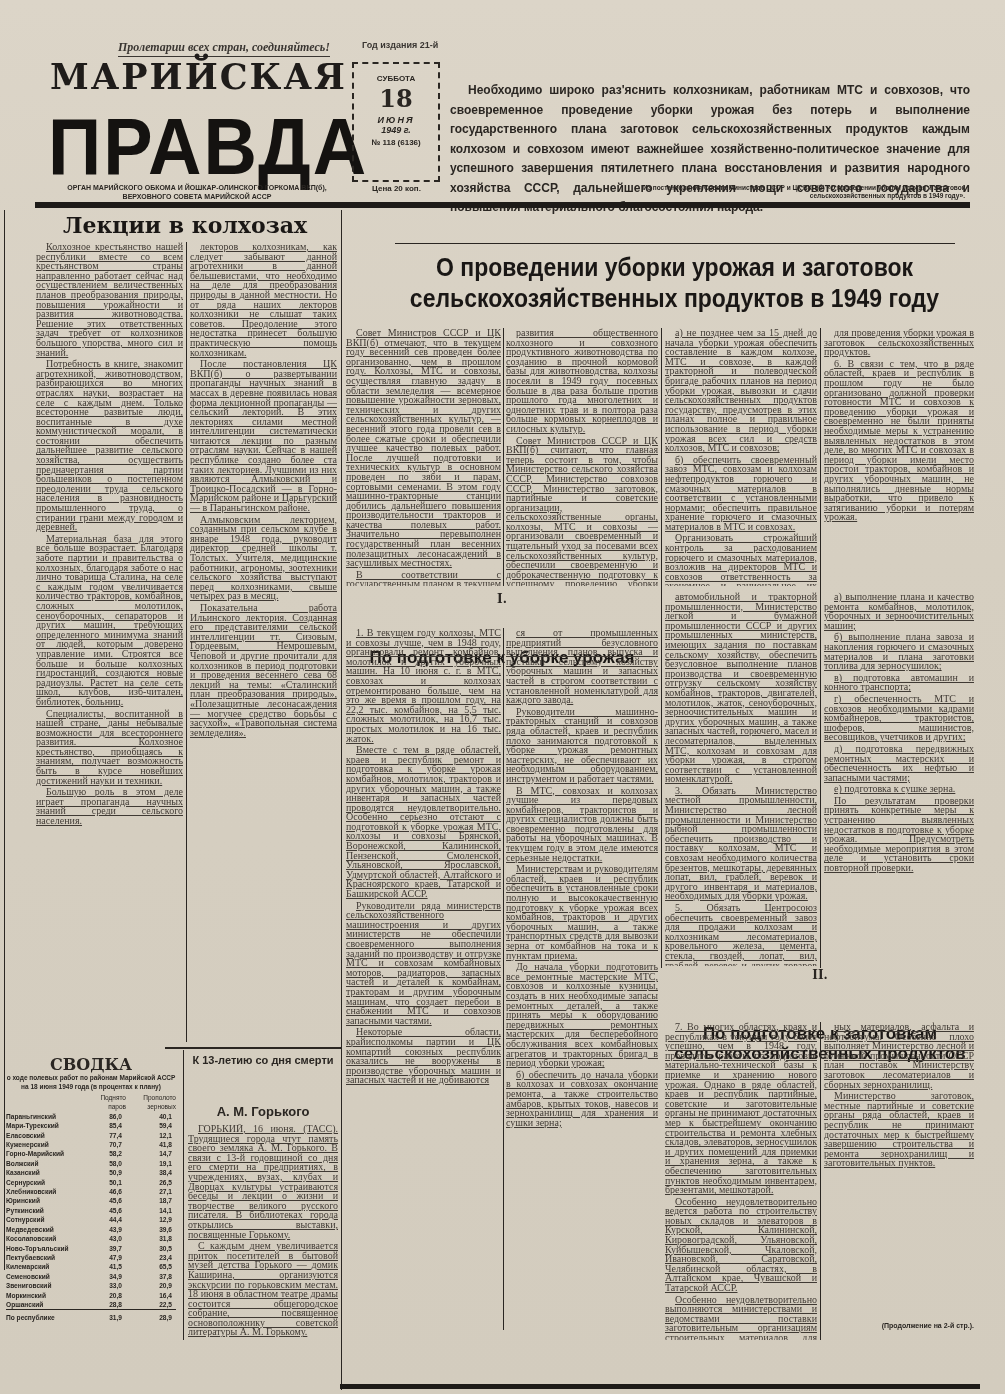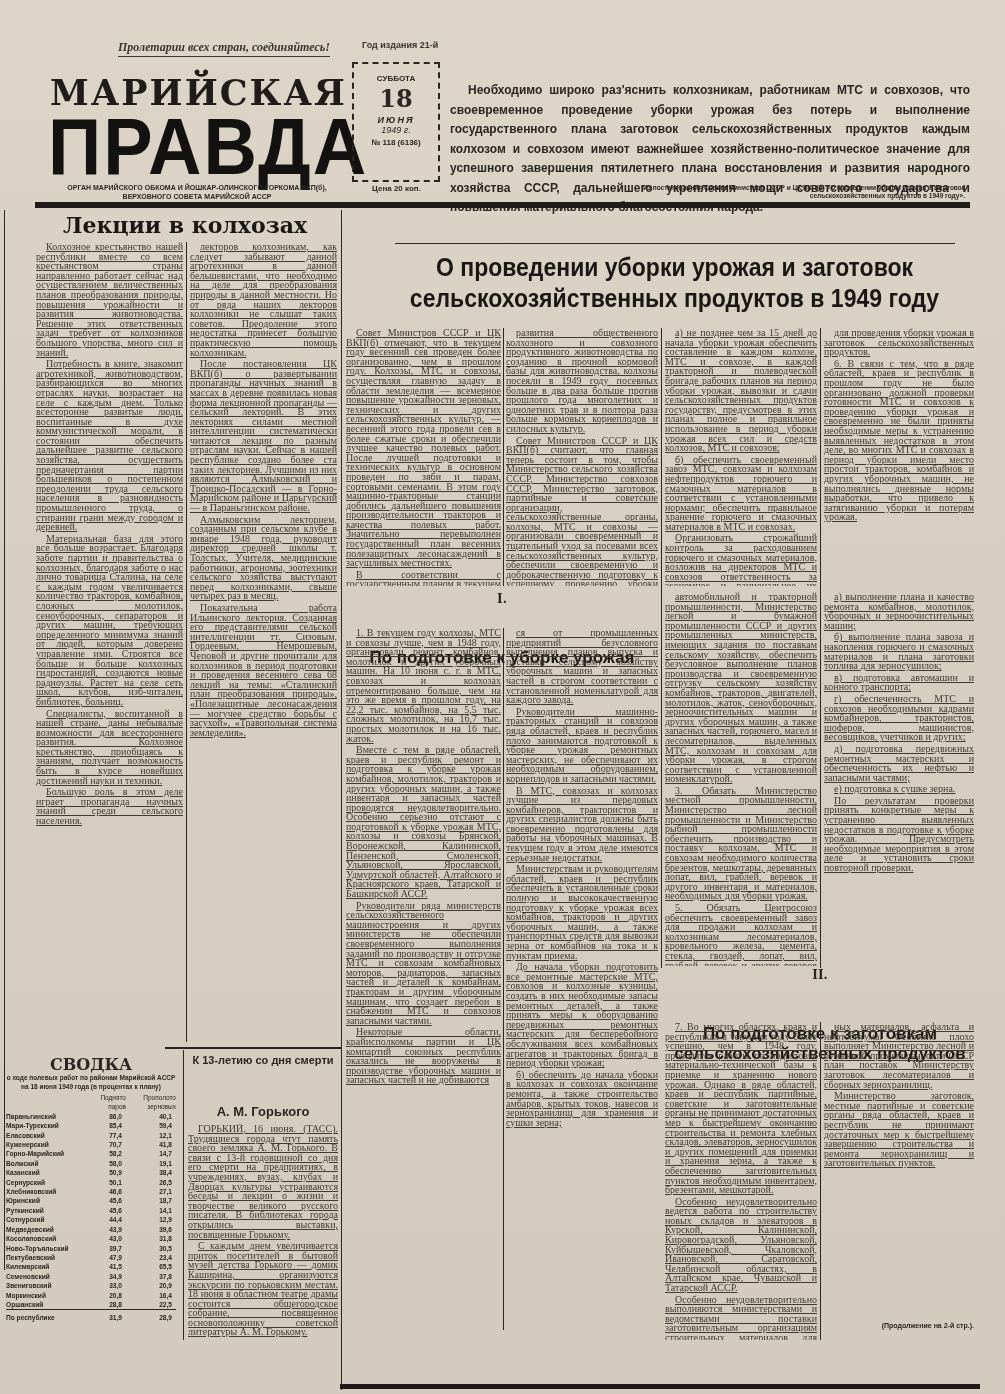--- a/index.html
+++ b/index.html
@@ -15,41 +15,41 @@
     background:linear-gradient(180deg,#dcd5c8 0%,#d6cfc1 40%,#d3ccbe 100%);
   }
   .abs { position:absolute; }
   .slogan {
     left:118px; top:40px; font-style:italic; font-weight:bold;
     font-family:"Liberation Serif", serif; font-size:12px; color:#3a3632;
     border-bottom:1px solid #3a3632; padding-bottom:1px;
   }
   .year-label { left:362px; top:40px; font-size:9px; font-weight:bold; font-family:"Liberation Sans",sans-serif; color:#3a3632; }
   .title1 {
-    left:50px; top:72px; font-family:"DejaVu Serif", serif; font-weight:bold;
+    left:50px; top:56px; font-family:"DejaVu Serif", serif; font-weight:bold;
     font-size:35px; letter-spacing:2px; color:#1f1c1a;
   }
   .title2 {
     left:48px; top:104px; font-family:"Liberation Sans", sans-serif; font-weight:900;
     font-size:74px; letter-spacing:2px; color:#141210; line-height:80px;
     transform:scaleY(1.08); transform-origin:top left;
   }
   .organ {
     left:52px; top:183px; width:290px; font-family:"Liberation Sans",sans-serif; font-weight:bold;
     font-size:7px; line-height:9px; color:#2a2622; text-align:center;
   }
   .datebox {
     left:352px; top:62px; width:84px; height:116px;
     border:2px dashed #2a2622; text-align:center;
     font-family:"Liberation Sans",sans-serif;
   }
   .datebox .dow { font-size:8px; font-weight:bold; margin-top:10px; }
   .datebox .day { font-family:"DejaVu Serif",serif; font-size:24px; font-weight:bold; line-height:32px; }
   .datebox .mon { font-size:9px; font-style:italic; font-weight:bold; letter-spacing:2px; }
-  .datebox .yr { font-size:9px; font-style:italic; font-weight:normal; }
+  .datebox .yr { font-size:9px; font-style:italic; font-weight:bold; }
   .datebox .num { font-size:8px; font-weight:bold; margin-top:3px; }
   .price { left:372px; top:184px; font-size:8px; font-weight:bold; font-family:"Liberation Sans",sans-serif; }
   .lead {
     left:450px; top:42px; width:520px; font-family:"Liberation Sans",sans-serif; font-weight:bold;
     font-size:12px; line-height:19.5px; color:#2a2622; text-align:justify;margin-top:39px;
   }
   .lead-src {
     left:640px; top:184px; width:325px; font-size:6.5px; line-height:8px; font-weight:bold;
     font-family:"Liberation Sans",sans-serif; text-align:right;
   }
@@ -305,21 +305,21 @@
 
   <div class="abs col-text" style="left:346px; top:628px; width:155px; height:702px;">
     <p>1. В текущем году колхозы, МТС и совхозы лучше, чем в 1948 году, организовали ремонт комбайнов, молотилок и других уборочных машин. На 10 июня с. г. в МТС, совхозах и колхозах отремонтировано больше, чем на это же время в прошлом году, на 22,2 тыс. комбайнов, на 5,5 тыс. сложных молотилок, на 16,7 тыс. простых молотилок и на 16 тыс. жаток.</p>
     <p>Вместе с тем в ряде областей, краев и республик ремонт и подготовка к уборке урожая комбайнов, молотилок, тракторов и других уборочных машин, а также инвентаря и запасных частей проводятся неудовлетворительно. Особенно серьезно отстают с подготовкой к уборке урожая МТС, колхозы и совхозы Брянской, Воронежской, Калининской, Пензенской, Смоленской, Ульяновской, Ярославской, Удмуртской областей, Алтайского и Красноярского краев, Татарской и Башкирской АССР.</p>
     <p>Руководители ряда министерств сельскохозяйственного машиностроения и других министерств не обеспечили своевременного выполнения заданий по производству и отгрузке МТС и совхозам комбайновых моторов, радиаторов, запасных частей и деталей к комбайнам, тракторам и другим уборочным машинам, что создает перебои в снабжении МТС и совхозов запасными частями.</p>
     <p>Некоторые области, крайисполкомы партии и ЦК компартий союзных республик оказались не вооружены в производстве уборочных машин и запасных частей и не добиваются</p>
   </div>
   <div class="abs vrule" style="left:503px; top:628px; height:702px;"></div>
   <div class="abs col-text" style="left:506px; top:628px; width:152px; height:702px;">
     <p>ся от промышленных предприятий безусловного выполнения планов выпуска и поставки сельскому хозяйству уборочных машин и запасных частей в строгом соответствии с установленной номенклатурой для каждого завода.</p>
-    <p>Руководители машинно-тракторных станций и совхозов ряда областей, краев и республик плохо занимаются подготовкой к уборке урожая ремонтных мастерских, не обеспечивают их необходимым оборудованием, корнеплодов и запасными частями.</p>
+    <p>Руководители машинно-тракторных станций и совхозов ряда областей, краев и республик плохо занимаются подготовкой к уборке урожая ремонтных мастерских, не обеспечивают их необходимым оборудованием, инструментом и работает частями.</p>
     <p>В МТС, совхозах и колхозах лучшие из передовых комбайнеров, трактористов и других специалистов должны быть своевременно подготовлены для работы на уборочных машинах. В текущем году в этом деле имеются серьезные недостатки.</p>
     <p>Министерствам и руководителям областей, краев и республик обеспечить в установленные сроки полную и высококачественную подготовку к уборке урожая всех комбайнов, тракторов и других уборочных машин, а также транспортных средств для вывозки зерна от комбайнов на тока и к пунктам приема.</p>
     <p>До начала уборки подготовить все ремонтные мастерские МТС, совхозов и колхозные кузницы, создать в них необходимые запасы ремонтных деталей, а также принять меры к оборудованию передвижных ремонтных мастерских для бесперебойного обслуживания всех комбайновых агрегатов и тракторных бригад в период уборки урожая;</p>
     <p>б) обеспечить до начала уборки в колхозах и совхозах окончание ремонта, а также строительство амбаров, крытых токов, навесов и зернохранилищ для хранения и сушки зерна;</p>
   </div>
   <div class="abs col-text" style="left:665px; top:592px; width:152px; height:374px;">
     <p>автомобильной и тракторной промышленности, Министерство легкой и бумажной промышленности СССР и других промышленных министерств, имеющих задания по поставкам сельскому хозяйству, обеспечить безусловное выполнение планов производства и своевременную отгрузку сельскому хозяйству комбайнов, тракторов, двигателей, молотилок, жаток, сеноуборочных, зерноочистительных машин и других уборочных машин, а также запасных частей, горючего, масел и лесоматериалов, выделенных МТС, колхозам и совхозам для уборки урожая, в строгом соответствии с установленной номенклатурой.</p>
     <p>3. Обязать Министерство местной промышленности, Министерство лесной промышленности и Министерство рыбной промышленности обеспечить производство и поставку колхозам, МТС и совхозам необходимого количества брезентов, мешкотары, деревянных лопат, вил, граблей, веревок и другого инвентаря и материалов, необходимых для уборки урожая.</p>
     <p>5. Обязать Центросоюз обеспечить своевременный завоз для продажи колхозам и колхозникам лесоматериалов, кровельного железа, цемента, стекла, гвоздей, лопат, вил, граблей, веревок и других товаров и материалов, необходимых</p>
   </div>

